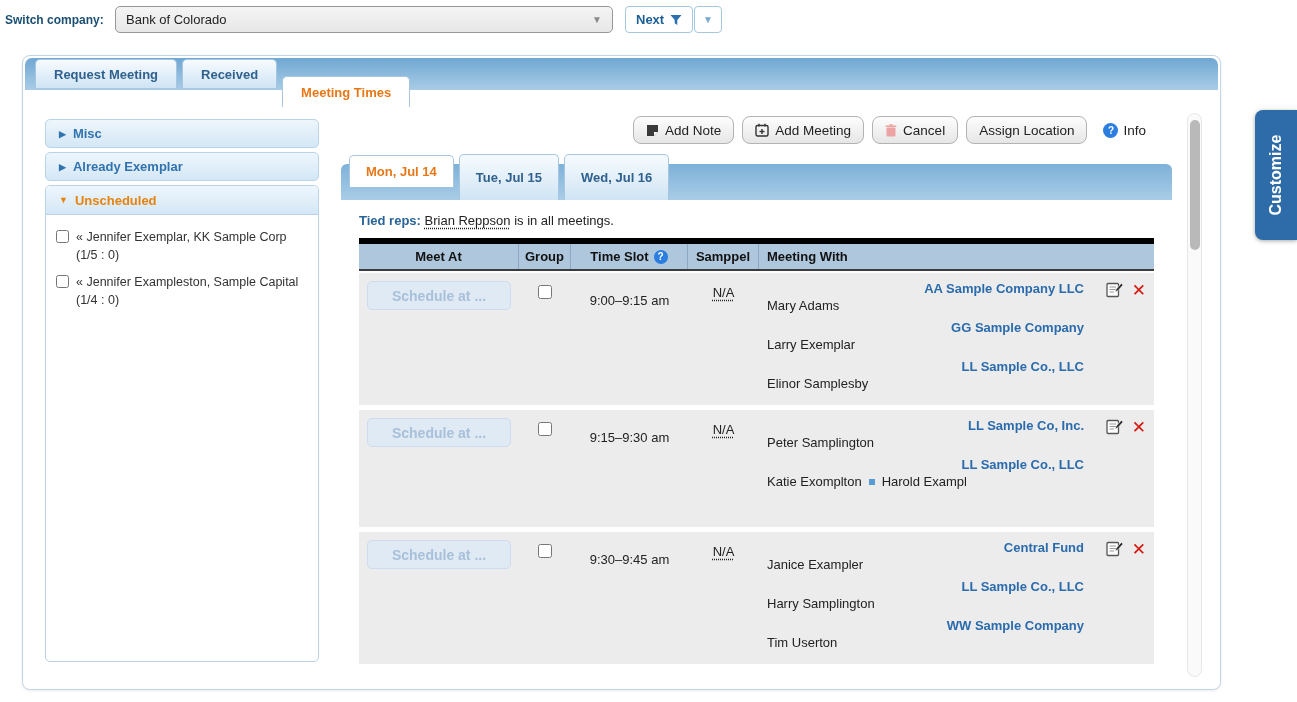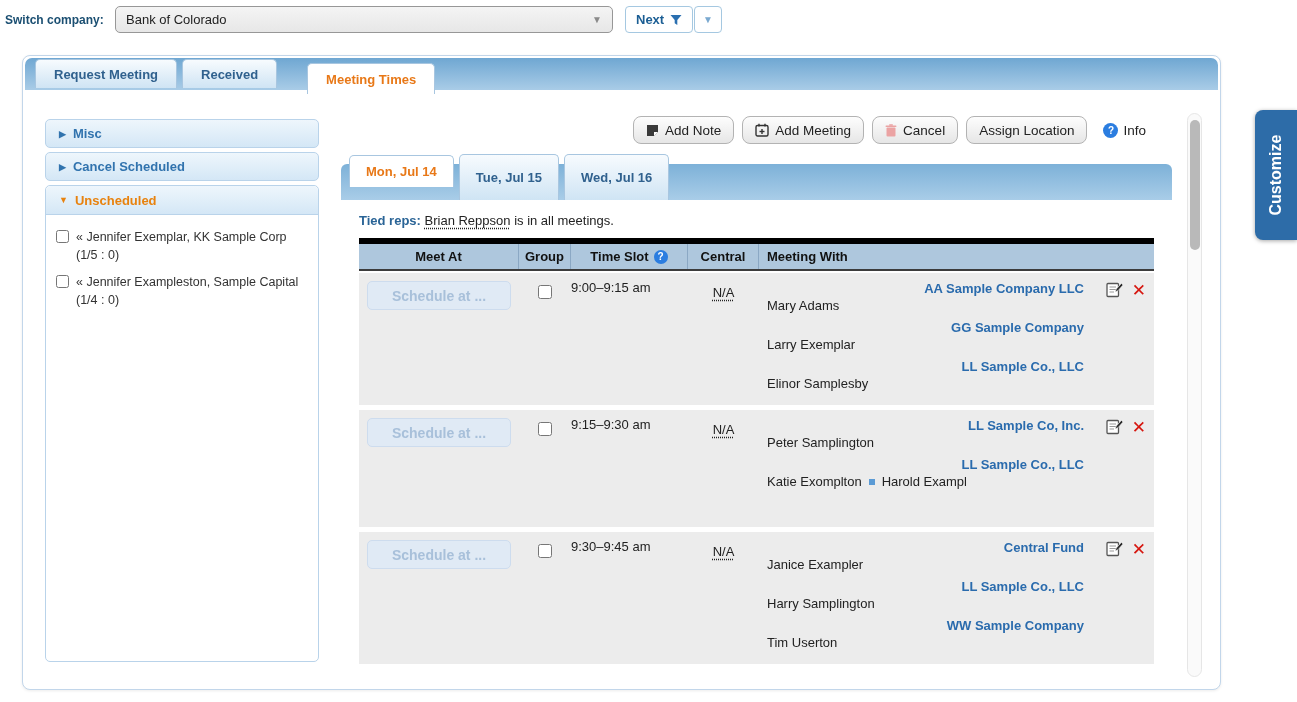--- a/index.html
+++ b/index.html
@@ -22,21 +22,21 @@
   
   .panel { position:absolute; left:22px; top:55px; width:1199px; height:635px;
     background:#fff; border:1px solid #c2d6ea; border-radius:8px; box-shadow:0 1px 3px rgba(0,0,0,.08); }
 
   .tabstrip { position:absolute; left:2px; top:2px; right:2px; height:32px;
     background:linear-gradient(180deg,#6fa7d2,#a9cce7); border-radius:7px 7px 0 0; }
   .tabs { position:absolute; left:10px; bottom:0; display:flex; gap:5px; }
   .tab { height:29px; padding:0 18px; display:flex; align-items:center;
     background:linear-gradient(#f7fbfe,#cfe4f4); border:1px solid #a8c6e0; border-bottom:none;
     border-radius:5px 5px 0 0; font-size:13px; font-weight:bold; color:#30618e; cursor:pointer; }
-  .tab.active { background:#fff; color:#e87817; height:31px; position:relative; top:4px;margin-left:25px; }
+  .tab.active { background:#fff; color:#e87817; height:31px; position:relative; top:17px; }
 
   
   .sidebar { position:absolute; left:22px; top:63px; width:274px; height:544px; }
   .acc-header { height:29px; margin-bottom:4px; background:linear-gradient(#eef6fc,#d4e7f6);
     border:1px solid #b9d3ea; border-radius:5px; display:flex; align-items:center; padding-left:13px;
     font-size:13px; font-weight:bold; color:#3173ae; cursor:pointer; gap:7px; }
   .acc-header .arrow { font-size:9px; color:#3173ae; }
   .acc-open-wrap { border:1px solid #b9d3ea; border-radius:5px; background:#fff; height:477px; overflow:hidden; }
   .acc-header.open { border:none; border-bottom:1px solid #b9d3ea; border-radius:5px 5px 0 0; color:#e8820e; margin-bottom:0; }
   .acc-header.open .arrow { color:#e8820e; }
@@ -74,21 +74,21 @@
   .th:last-child { border-right:none; justify-content:flex-start; padding-left:8px; }
 
   .rows-clip { position:absolute; left:336px; top:215px; width:795px; height:397px; overflow:hidden; }
   .mrow { position:relative; display:grid; grid-template-columns:160px 52px 117px 71px 1fr;
     background:#ececec; min-height:117px; margin-top:5px; }
   .mrow:first-child { margin-top:2px; }
   .sched-btn { width:144px; height:29px; margin:8px auto 0; background:#e0eaf5; border:1px solid #cddcee;
     border-radius:5px; color:#a8c0da; font-size:14px; font-weight:bold; display:flex; align-items:center; justify-content:center; cursor:pointer; }
   .cell-group { padding-top:12px; text-align:center; }
   .cell-group input { width:14px; height:14px; }
-  .cell-time { padding-top:7px; font-size:13px; color:#222; }
+  .cell-time { padding-top:20px; text-align:center; font-size:13px; color:#222; }
   .cell-loc { padding-top:12px; text-align:center; font-size:13px; color:#222; }
   .cell-loc span { text-decoration:underline dotted; text-underline-offset:3px; cursor:pointer; }
   .cell-meet { padding:7px 70px 8px 8px; }
   .mgroup { margin-bottom:5px; }
   .company { font-size:13px; font-weight:bold; color:#2a6bad; line-height:17px; cursor:pointer;text-align:right; }
   .people { font-size:13px; color:#222; line-height:17px; display:flex; align-items:center; flex-wrap:wrap; }
   .psep { display:inline-block; width:6px; height:6px; background:#5b9bd5; margin:0 7px; }
   .row-icons { position:absolute; top:8px; right:8px; display:flex; align-items:center; gap:9px; }
   .edit-icon { cursor:pointer; display:inline-flex; }
   .x-icon { color:#d6160f; font-size:17px; font-weight:bold; line-height:16px; cursor:pointer; font-family:"DejaVu Sans", sans-serif; }
@@ -139,21 +139,21 @@
     </div>
   </div>
 
   <div class="sidebar">
     <div class="acc-header">
       <span class="arrow">▶</span>
       <span>Misc</span>
     </div>
     <div class="acc-header">
       <span class="arrow">▶</span>
-      <span>Cancel Scheduled</span>
+      <span>Already Exemplar</span>
     </div>
     <div class="acc-open-wrap">
       <div class="acc-header open">
         <span class="arrow">▼</span>
         <span>Unscheduled</span>
       </div>
       <div class="acc-body">
         <div class="side-item">
           <input type="checkbox" style="">
           <span class="lbl">« Jennifer Exemplar, KK Sample Corp (1/5 : 0)</span>
@@ -229,21 +229,21 @@
           <span>Meet At</span>
         </div>
       <div class="th">
           <span>Group</span>
         </div>
       <div class="th">
         <span>Time Slot</span>
         <span class="qicon" style="width:14px;height:14px;">?</span>
       </div>
       <div class="th">
-          <span>Central</span>
+          <span>Samppel</span>
         </div>
       <div class="th">
           <span>Meeting With</span>
         </div>
     </div>
   </div>
 
   <div class="rows-clip" id="rows-container">
   <div class="mrow">
     <div>

